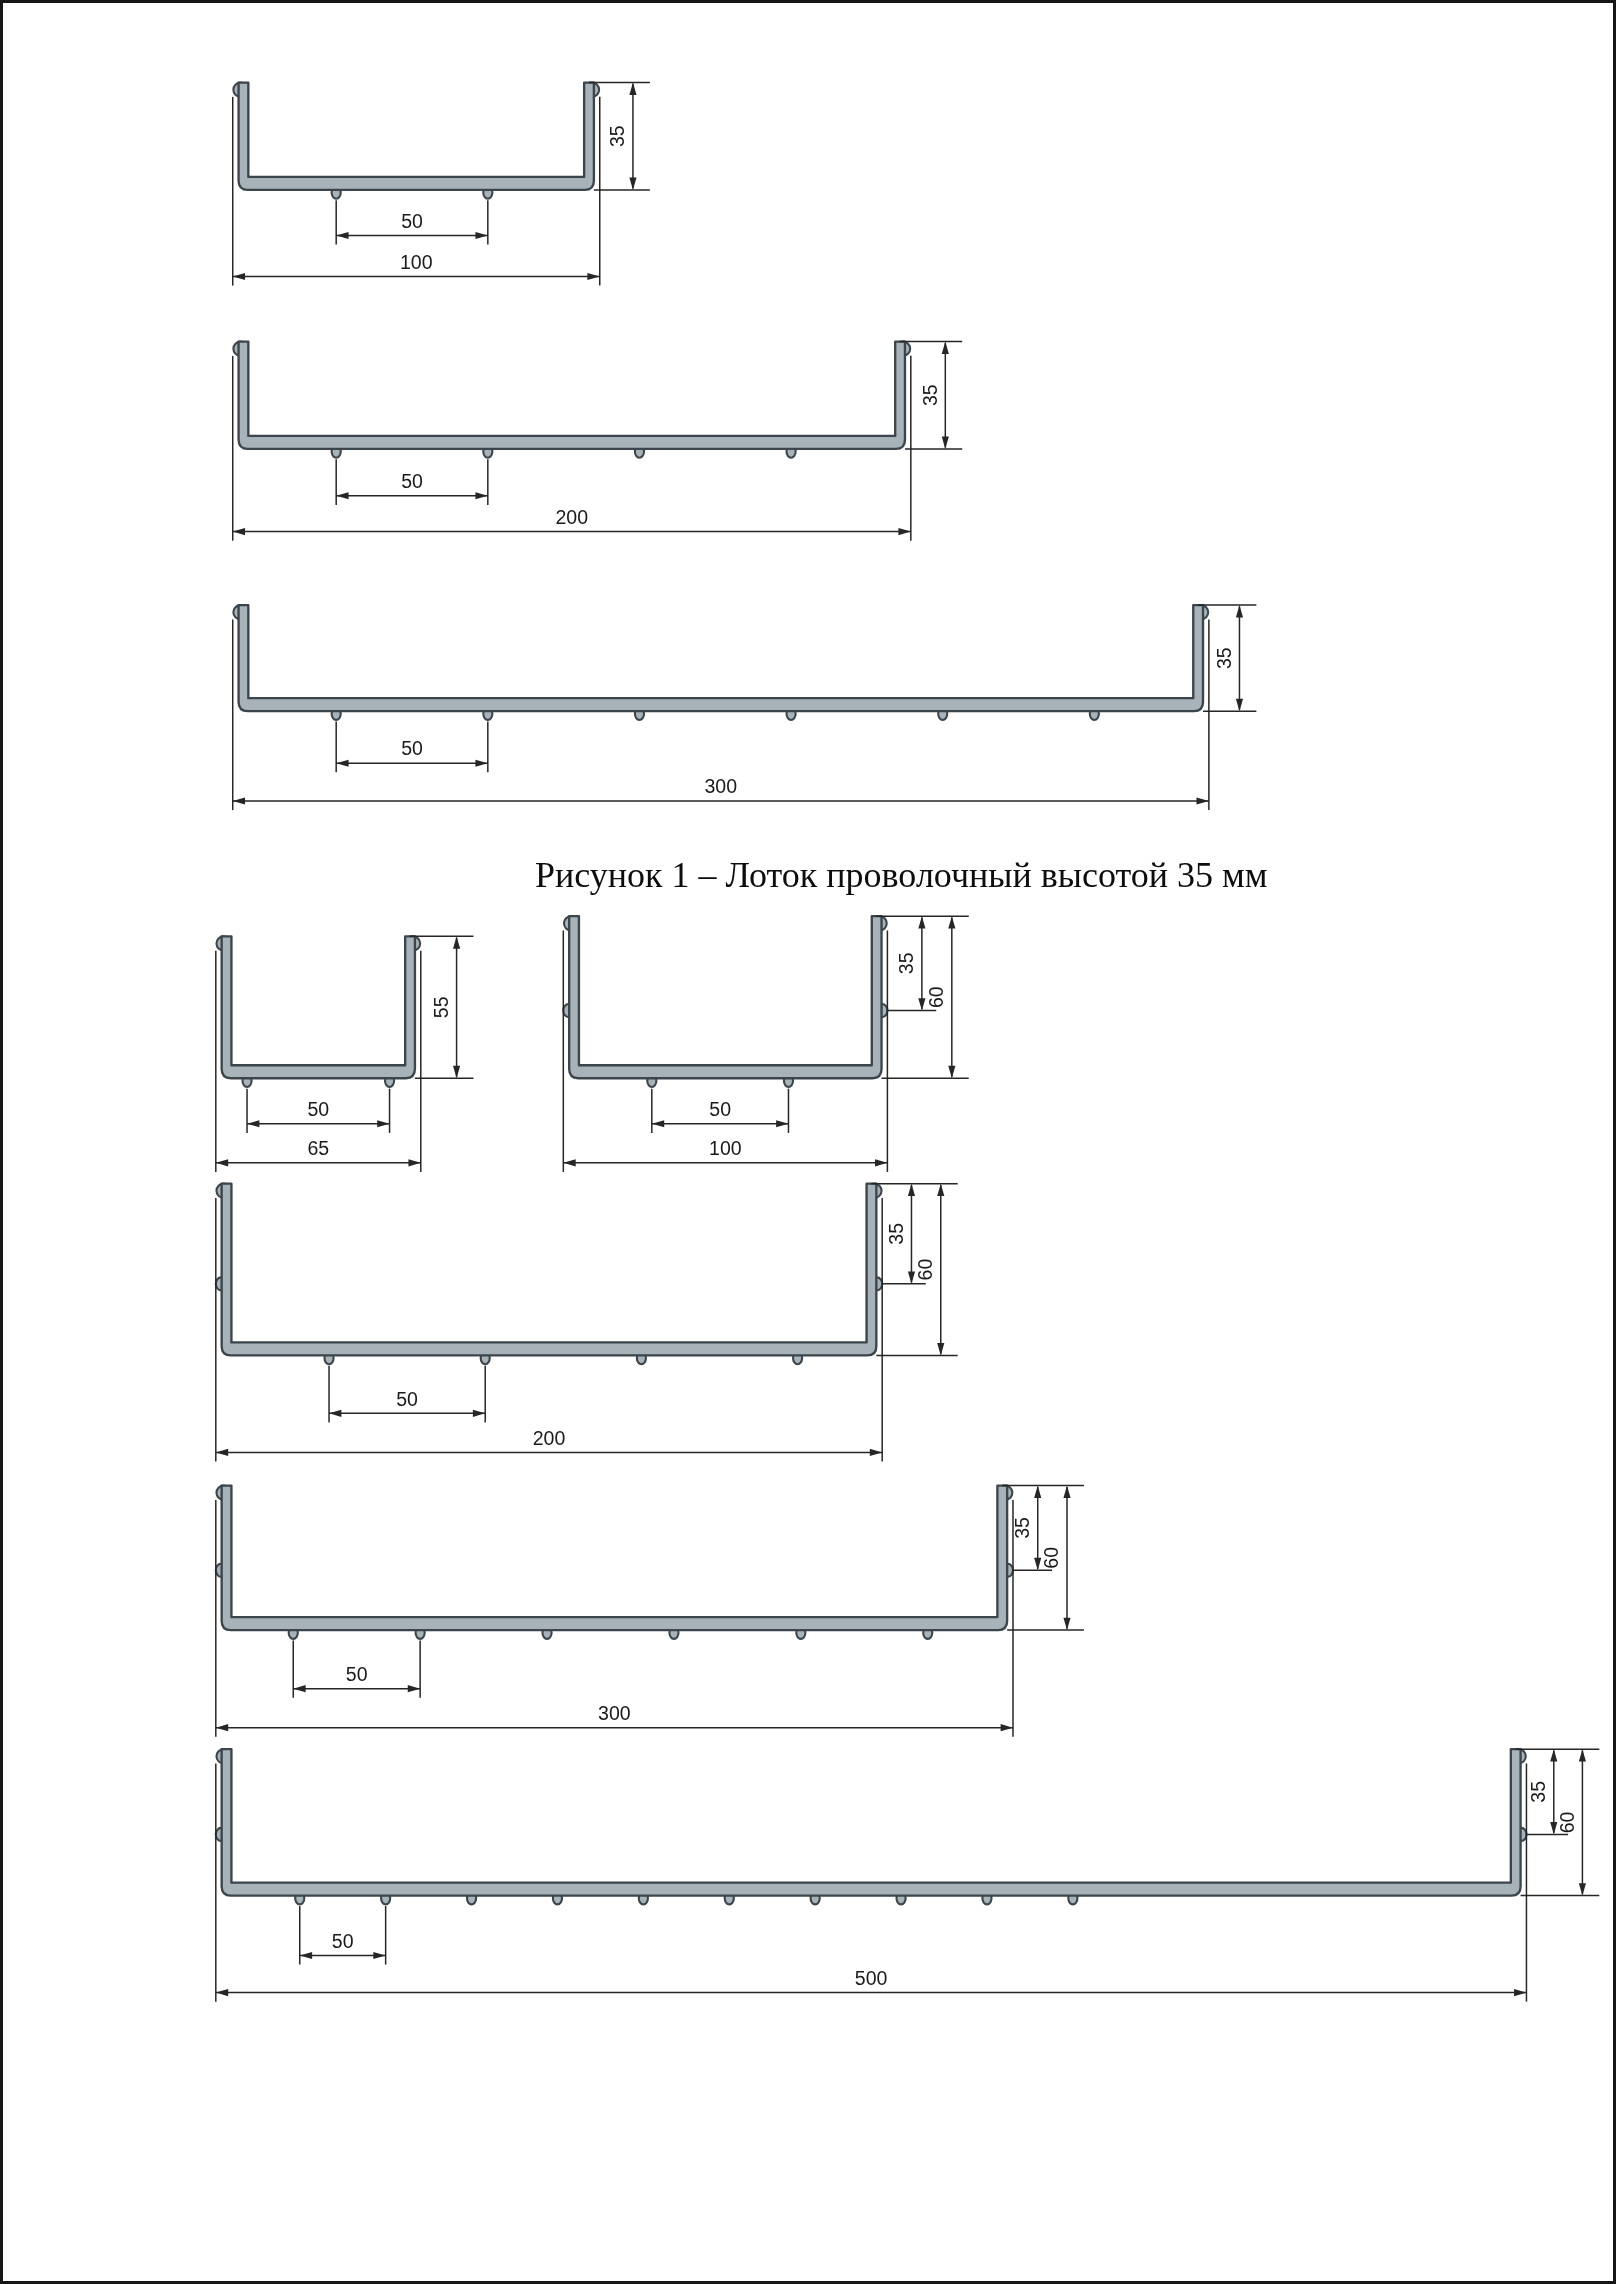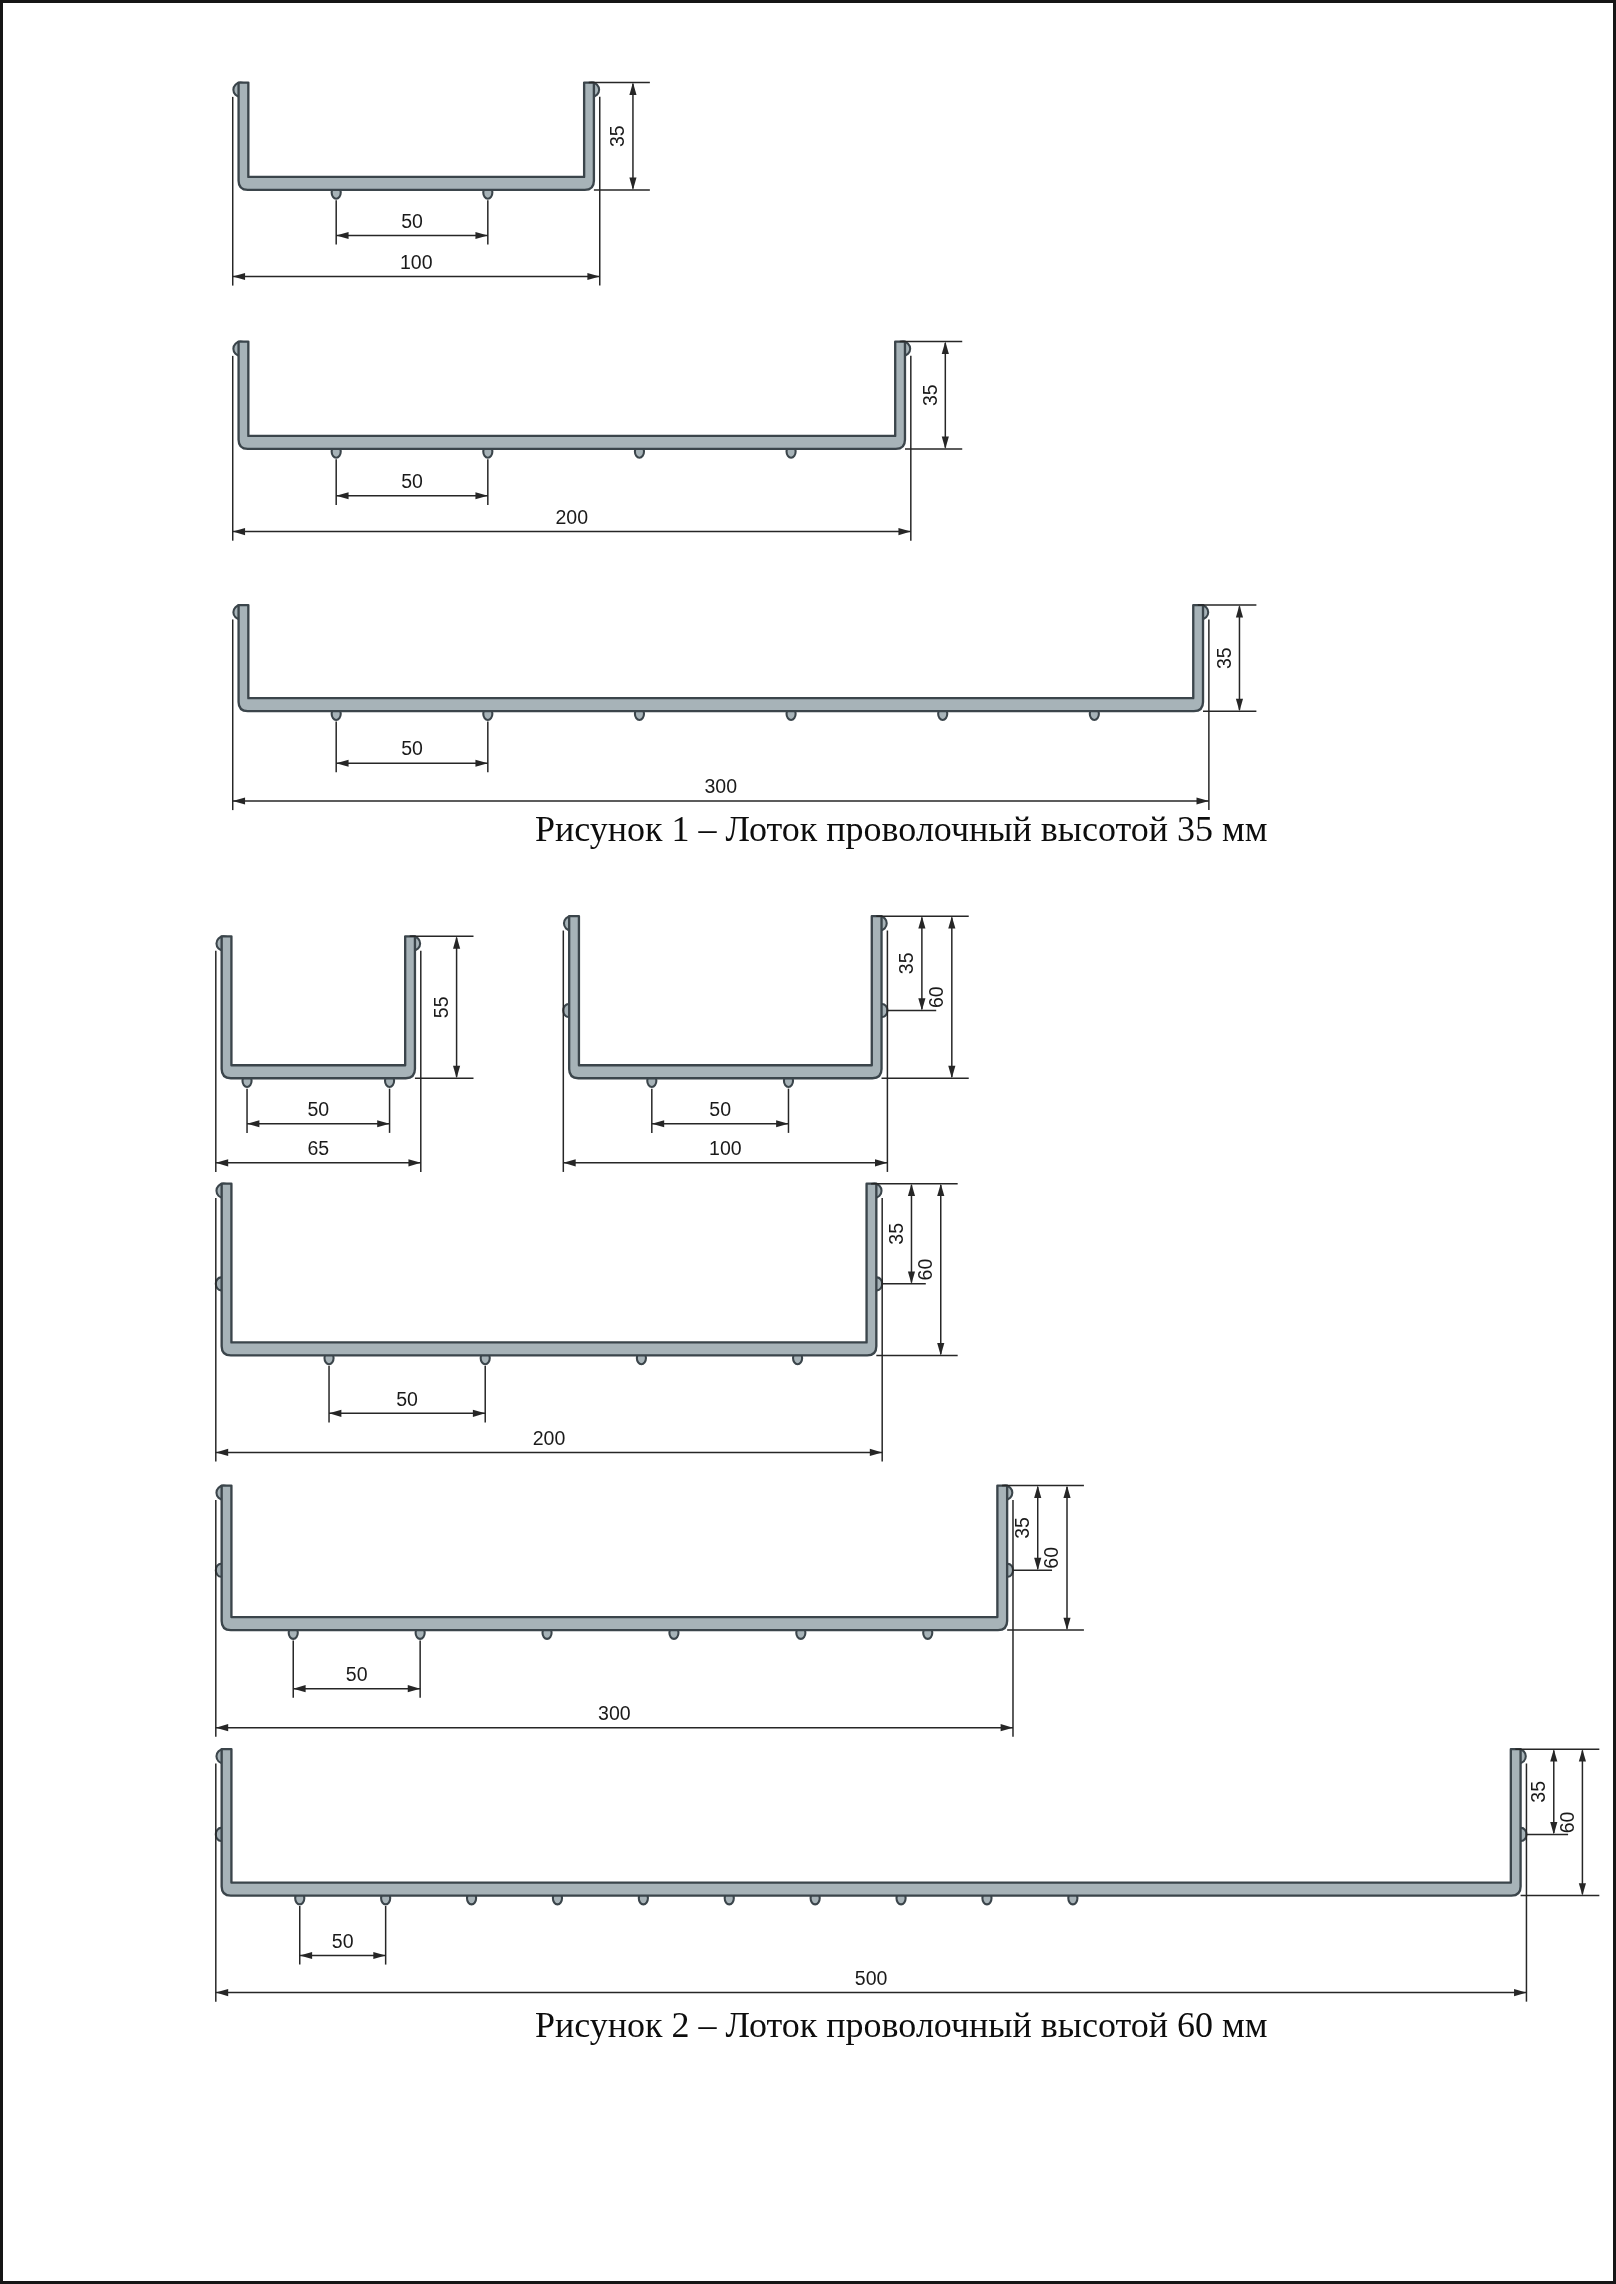--- a/index.html
+++ b/index.html
@@ -20,21 +20,21 @@
   .figure-caption{
     position:absolute;
     left:532px;
     width:911px;
     font-family:"Liberation Serif",serif;
     font-size:36px;
     line-height:1.15;
     color:#0d0d0d;
     white-space:nowrap;
   }
-  #caption-fig1{top:806px;}
+  #caption-fig1{top:852px;}
   #caption-fig2{top:2002px;}
 </style>
 </head>
 <body>
 
 <div class="page">
   <svg id="drawing" class="drawing-svg" viewBox="0 0 2474 3500">
       <g>
         <ellipse cx="365" cy="133" rx="11" ry="11" fill="#a7b3b8" stroke="#3b454b" stroke-width="3.2"></ellipse>
         <ellipse cx="905" cy="133" rx="11" ry="11" fill="#a7b3b8" stroke="#3b454b" stroke-width="3.2"></ellipse>
@@ -296,15 +296,14 @@
           <line x1="327" y1="3057" x2="2341" y2="3057" stroke="#262626" stroke-width="2.3"></line>
           <polygon points="327,3057 346,3051.5 346,3062.5" fill="#262626"></polygon>
           <polygon points="2341,3057 2322,3051.5 2322,3062.5" fill="#262626"></polygon>
           <text x="1334" y="3045" font-size="30" text-anchor="middle">500</text>
         </g>
       </g>
     </svg>
 
   <div id="caption-fig1" class="figure-caption">Рисунок 1 – Лоток проволочный высотой 35 мм</div>
 
-  <div id="caption-fig2" class="figure-caption">Рисунок 2 – Лоток проволочный высотой 60 мм</div>
 </div>
 
 
 </body></html>

